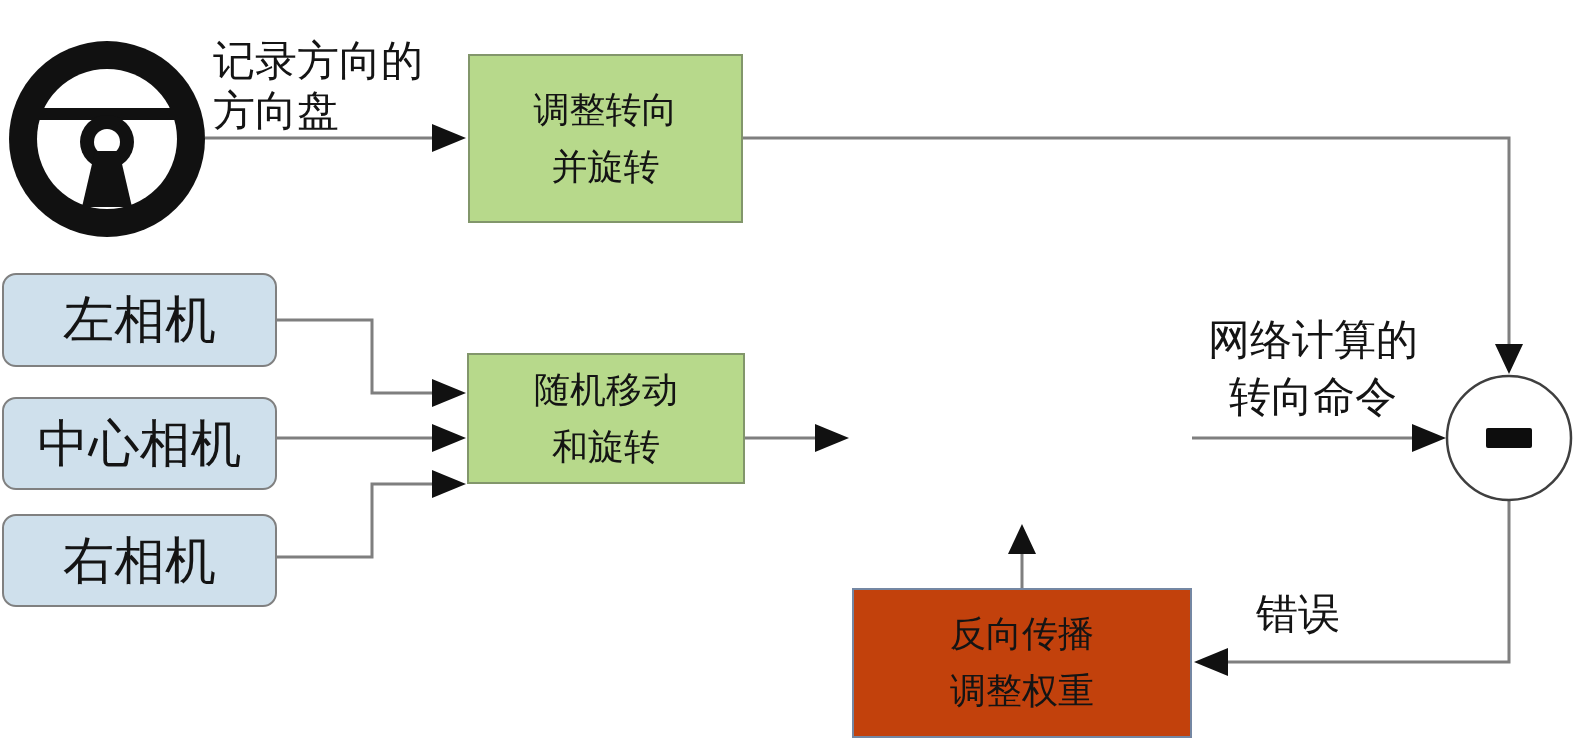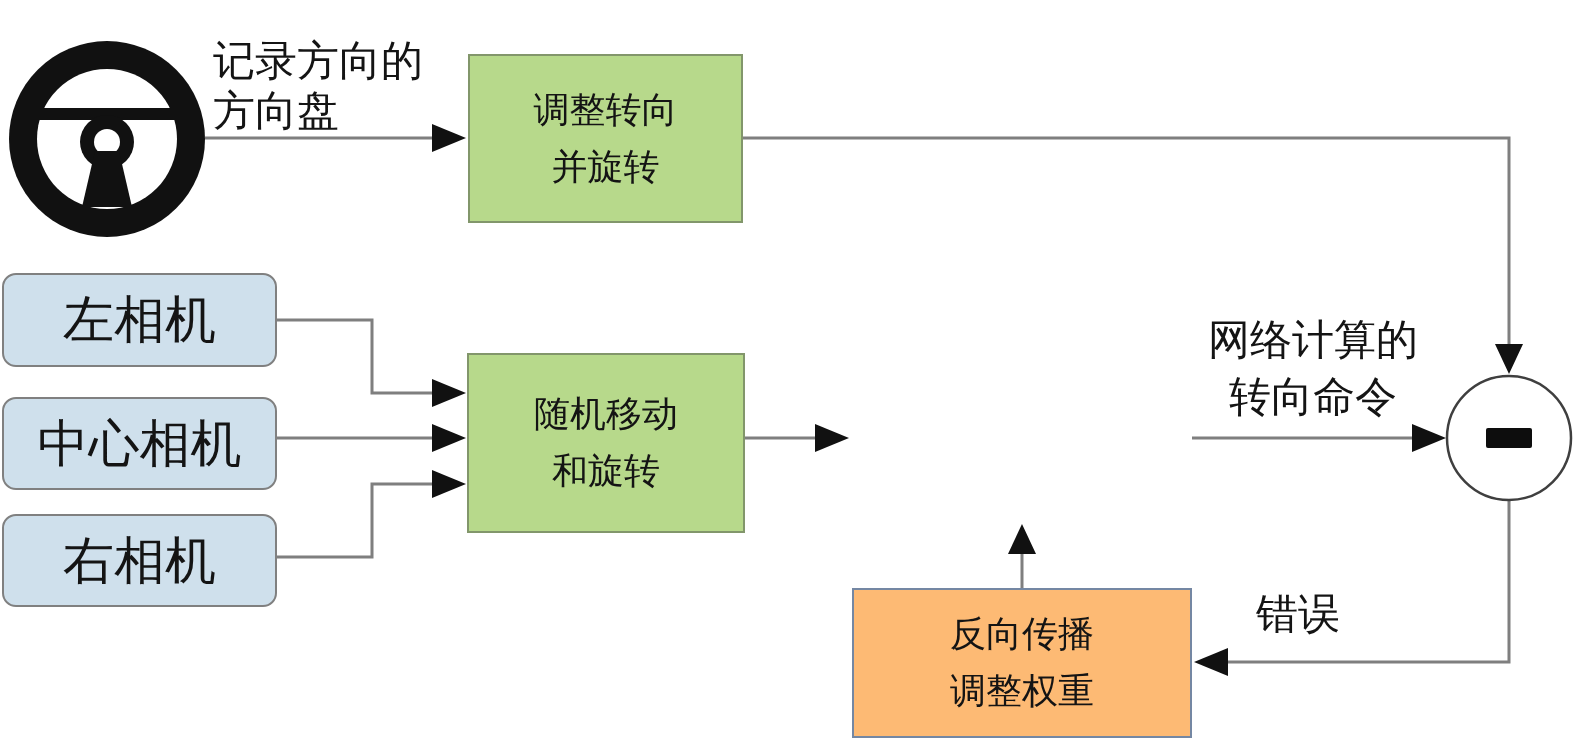--- a/index.html
+++ b/index.html
@@ -7,30 +7,30 @@
     position:relative;width:1575px;height:738px;background:#ffffff;overflow:hidden;
     font-family:"Liberation Serif","DejaVu Serif",serif;color:#141414;
   }
   .wires{position:absolute;left:0;top:0;width:1575px;height:738px;}
   .box{
     position:absolute;box-sizing:border-box;
     display:flex;flex-direction:column;justify-content:center;align-items:center;
     text-align:center;font-size:36px;line-height:57px;
   }
   .green{background:#b7d98b;border:2px solid #82966b;}
-  .blue{background:#fdba74;border:2px solid #7487a3;}
+  .blue{background:#c2410c;border:2px solid #7487a3;}
   .camera{
     background:#cfe0ec;border:2px solid #808080;border-radius:14px;
     font-size:51px;line-height:44px;
   }
   .flabel{position:absolute;font-size:42px;line-height:57px;white-space:nowrap;}
   .flabel.center{text-align:center;}
   
   #box-adjust   {left:468px;top:54px; width:275px;height:169px;}
-  #box-random   {left:467px;top:353px;width:278px;height:180px;}
+  #box-random   {left:467px;top:353px;width:278px;height:131px;}
   #box-cnn      {left:850px;top:353px;width:342px;height:170px;}
   #box-backprop {left:852px;top:588px;width:340px;height:150px;}
   #box-cam-left  {left:2px;top:273px;width:275px;height:94px;}
   #box-cam-center{left:2px;top:397px;width:275px;height:93px;}
   #box-cam-right {left:2px;top:514px;width:275px;height:93px;}
   
   #label-wheel   {left:213px;top:36px;line-height:50px;}
   #label-desired {left:957px;top:76px;}
   #label-computed{left:1201px;top:312px;width:224px;line-height:57px;}
   #label-error   {left:1256px;top:586px;}

